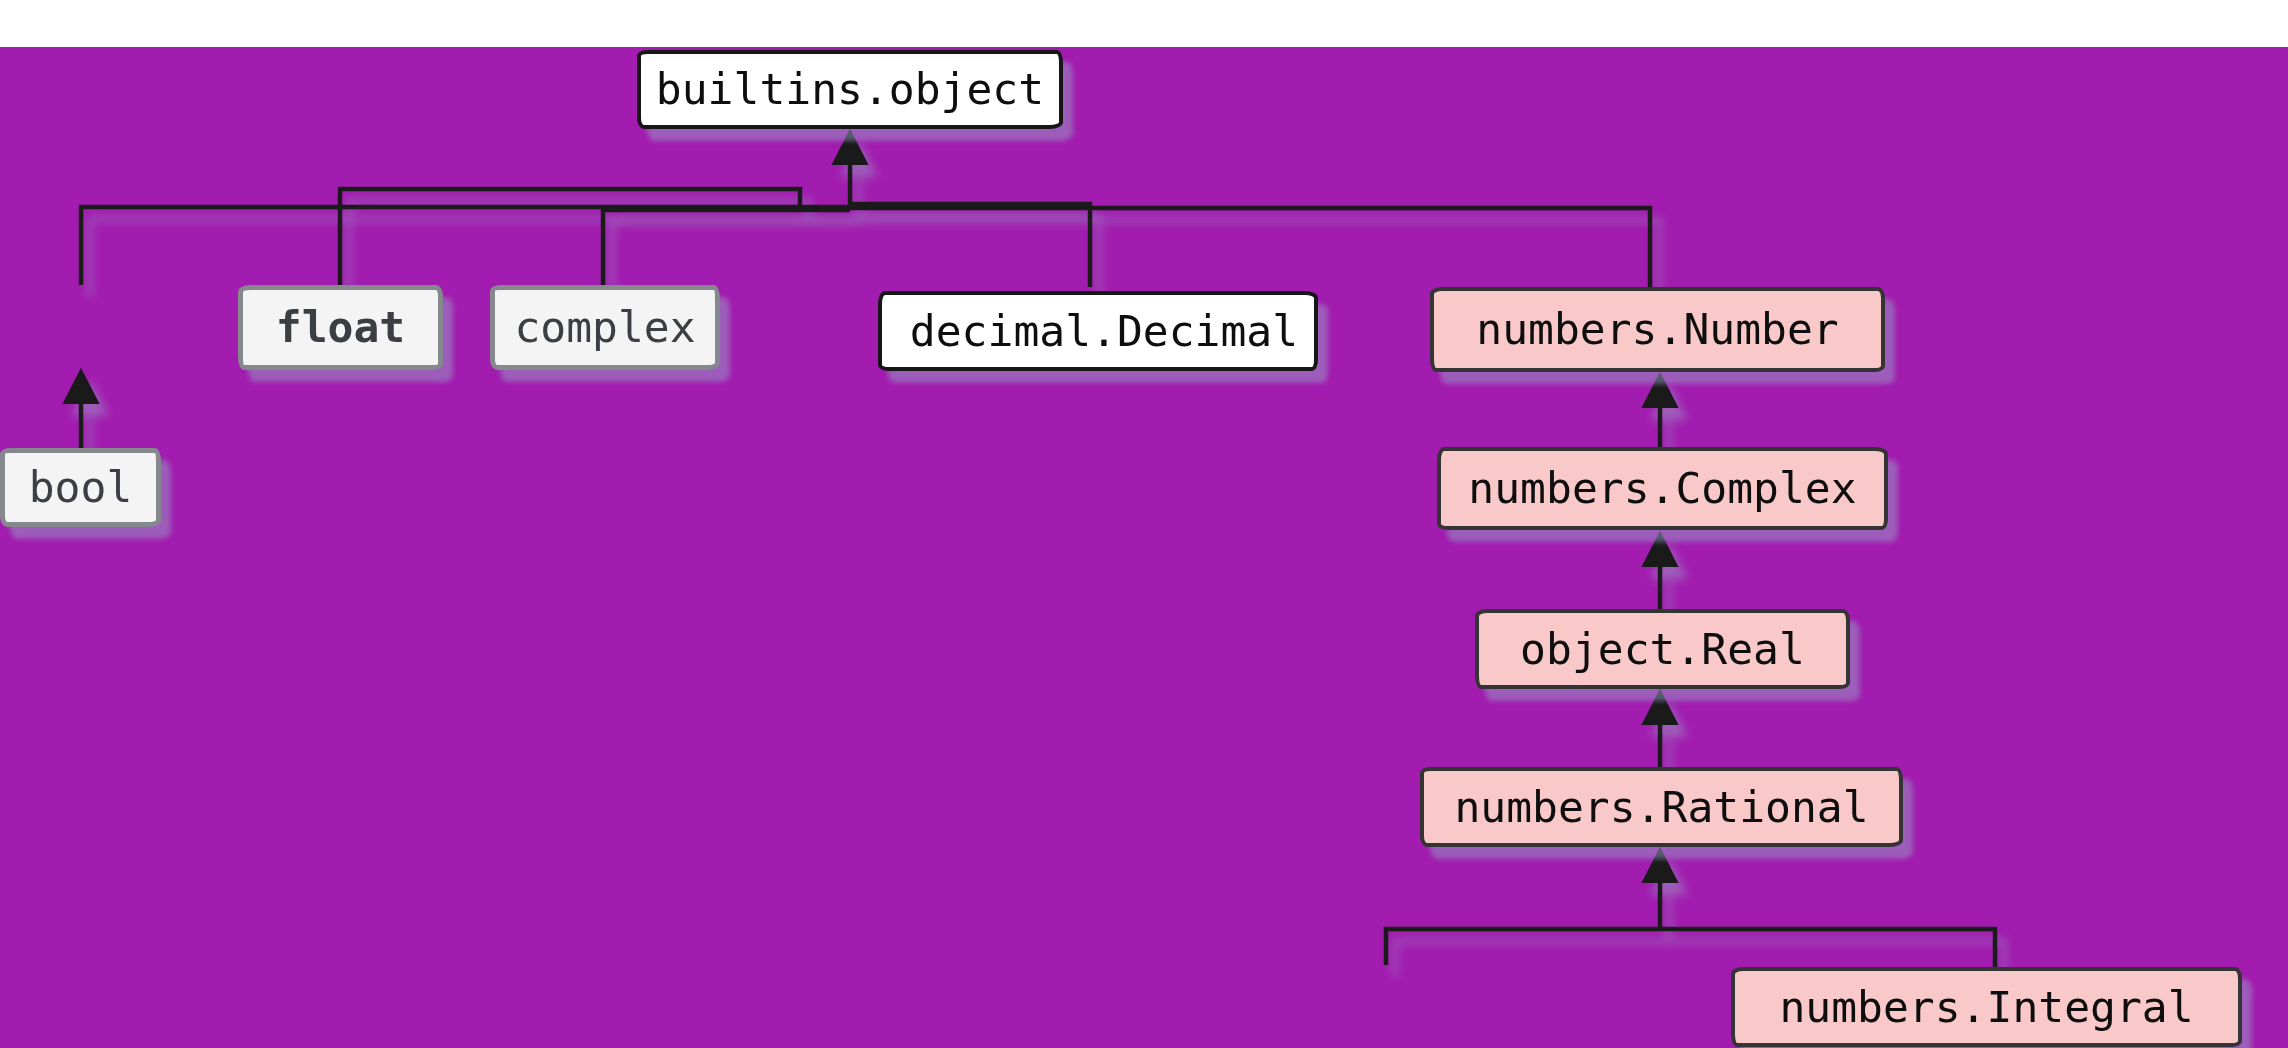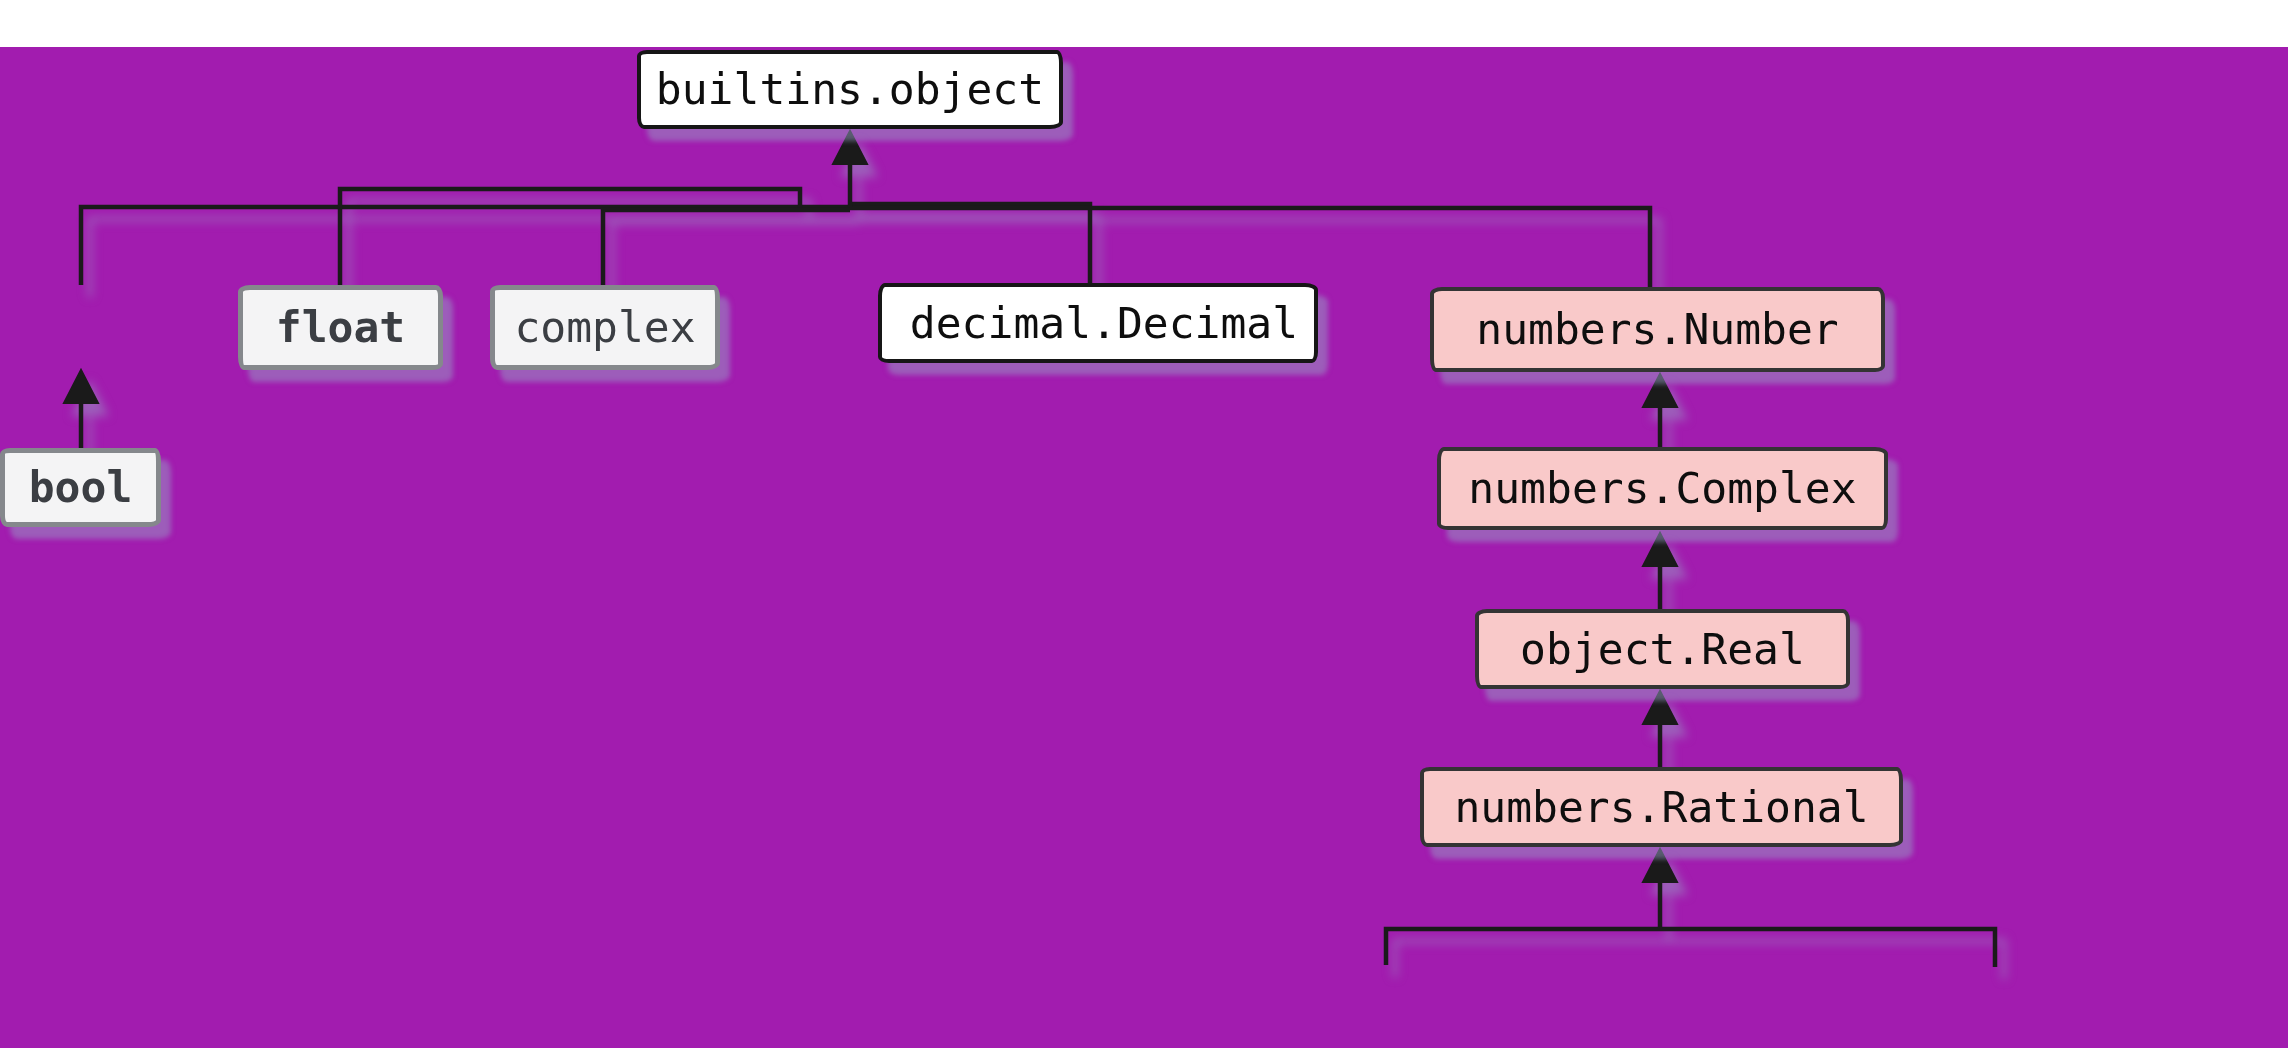--- a/index.html
+++ b/index.html
@@ -87,31 +87,34 @@
     </svg>
 <div class="node v-white" style="left: 637px; top: 3px; width: 426px; height: 79px; border-radius: 10px 6px 13px 7px / 6px 13px 7px 11px;">
       <span>builtins.object</span>
     </div>
     <div class="node v-gray" style="left: 238px; top: 238px; width: 205px; height: 85px; border-radius: 12px 7px 10px 6px / 7px 11px 6px 13px; font-weight: bold;">
       <span>float</span>
     </div>
     <div class="node v-gray" style="left: 490px; top: 238px; width: 230px; height: 85px; border-radius: 10px 6px 13px 7px / 6px 13px 7px 11px; font-weight: normal;">
       <span>complex</span>
     </div>
-    <div class="node v-white" style="left: 878px; top: 236px; width: 440px; height: 80px; border-radius: 7px 13px 6px 11px / 13px 7px 11px 6px; padding-left: 12px;">
+    <div class="node v-white" style="left: 878px; top: 244px; width: 440px; height: 80px; border-radius: 7px 13px 6px 11px / 13px 7px 11px 6px; padding-left: 12px;">
       <span>decimal.Decimal</span>
     </div>
     <div class="node v-pink" style="left: 1430px; top: 240px; width: 455px; height: 85px; border-radius: 12px 7px 10px 6px / 7px 11px 6px 13px;">
       <span>numbers.Number</span>
     </div>
-    <div class="node v-gray" style="left: 0px; top: 401px; width: 161px; height: 79px; border-radius: 10px 6px 13px 7px / 6px 13px 7px 11px; font-weight: bold;">
+    <div class="node v-gray" style="left: 0px; top: 401px; width: 161px; height: 79px; border-radius: 10px 6px 13px 7px / 6px 13px 7px 11px; font-weight: normal;">
       <span>bool</span>
     </div>
     <div class="node v-pink" style="left: 1437px; top: 400px; width: 451px; height: 83px; border-radius: 7px 13px 6px 11px / 13px 7px 11px 6px;">
       <span>numbers.Complex</span>
     </div>
     <div class="node v-pink" style="left: 1475px; top: 562px; width: 375px; height: 80px; border-radius: 12px 7px 10px 6px / 7px 11px 6px 13px;">
       <span>object.Real</span>
     </div>
     <div class="node v-pink" style="left: 1420px; top: 720px; width: 483px; height: 80px; border-radius: 10px 6px 13px 7px / 6px 13px 7px 11px;">
       <span>numbers.Rational</span>
     </div>
+    <div class="node v-pink" style="left: 1731px; top: 920px; width: 511px; height: 80px; border-radius: 12px 7px 10px 6px / 7px 11px 6px 13px;">
+      <span>numbers.Integral</span>
+    </div>
   </div>
 
 </body></html>

